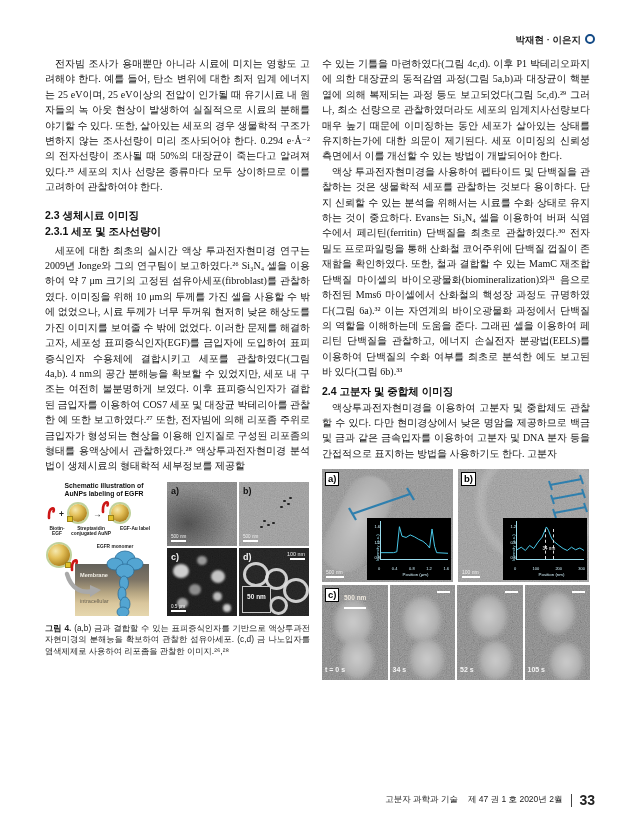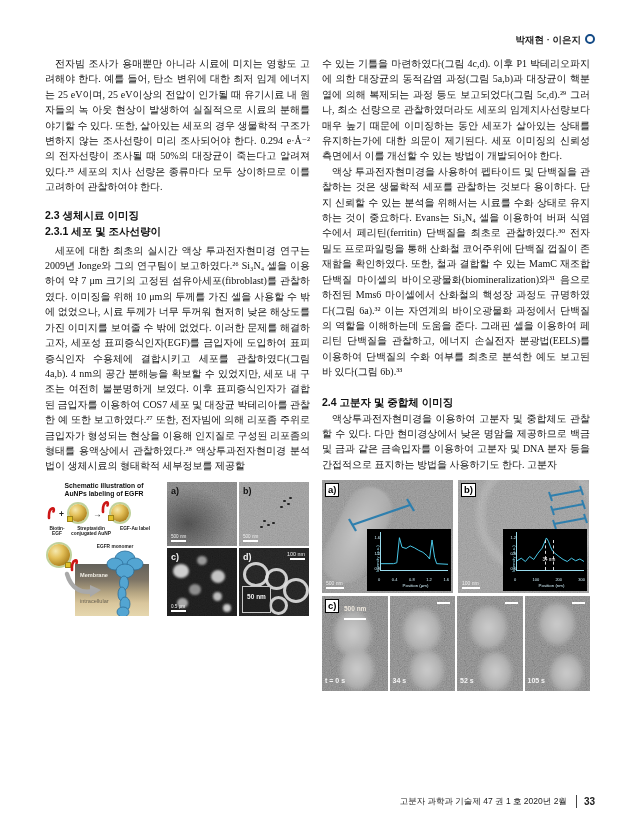--- a/index.html
+++ b/index.html
@@ -85,23 +85,23 @@
          background:radial-gradient(ellipse at 50% 50%,#cdcdcd 0%,#b2b2b2 55%,rgba(140,140,140,0) 100%);}
   .tlab{position:absolute;left:3px;bottom:3px;color:#f5f5f5;z-index:5;
         font-family:"Liberation Sans","DejaVu Sans",sans-serif;font-weight:bold;font-size:7px;}
   .tsbar{position:absolute;right:5px;top:6px;width:13px;height:2px;background:#fff;z-index:5;}
   .c-scale{position:absolute;left:22px;top:5px;color:#efe9df;z-index:5;
            font-family:"Liberation Sans","DejaVu Sans",sans-serif;font-weight:bold;font-size:6.5px;
            border-bottom:2px solid #fff;padding-bottom:1px;}
   
   .ftr{position:absolute;right:27px;bottom:22px;display:flex;align-items:center;
        font-family:"Liberation Sans","DejaVu Sans",sans-serif;font-size:8.5px;color:#222;}
-  .ftr .jname{text-align:right;}
+  .ftr .jname{margin-right:10px;text-align:right;}
   .fdiv{width:1px;height:13px;background:#444;margin:0 7px 0 9px;}
-  .pgnum{font-weight:bold;font-size:10px;}
+  .pgnum{font-weight:bold;font-size:14px;}
 </style>
 </head>
 <body>
 
 <svg width="0" height="0" style="position:absolute" aria-hidden="true">
   <defs>
     <filter id="noiseF" x="0" y="0" width="100%" height="100%">
       <feTurbulence type="fractalNoise" baseFrequency="0.85" numOctaves="2" seed="11" stitchTiles="stitch"></feTurbulence>
       <feColorMatrix type="matrix" values="0.33 0.33 0.33 0 0  0.33 0.33 0.33 0 0  0.33 0.33 0.33 0 0  0 0 0 0 1"></feColorMatrix>
     </filter>
@@ -227,27 +227,31 @@
               <div class="ring-lipo" style="left:30px;top:48px;width:13px;height:13px"></div>
             </div>
             <span class="plabel light">d)</span>
             <div class="scale" style="right:4px;top:4px;text-align:right;font-size:5.4px"><span>100 nm</span><div class="sbar" style="margin-left:auto"></div></div>
             <div class="insetbox">
                 <span>50 nm</span>
               </div>
           </div>
         </div>
       </div>
+      <div class="cap">
+        <b>그림 4.</b>
+        <span>(a,b) 금과 결합할 수 있는 표피증식인자를 기반으로 액상투과전자현미경의 분해능을 확보하여 관찰한 섬유아세포. (c,d) 금 나노입자를 염색제제로 사용하여 리포좀을 관찰한 이미지.²⁶,²⁸</span>
+      </div>
     </div>
   </div>
 
   <div class="col col-r">
     <p>수 있는 기틀을 마련하였다(그림 4c,d). 이후 P1 박테리오파지에 의한 대장균의 동적감염 과정(그림 5a,b)과 대장균이 핵분열에 의해 복제되는 과정 등도 보고되었다(그림 5c,d).²⁹ 그러나, 최소 선량으로 관찰하였더라도 세포의 임계치사선량보다 매우 높기 때문에 이미징하는 동안 세포가 살아있는 상태를 유지하는가에 대한 의문이 제기된다. 세포 이미징의 신뢰성 측면에서 이를 개선할 수 있는 방법이 개발되어야 한다.</p>
     <p class="ind">액상 투과전자현미경을 사용하여 펩타이드 및 단백질을 관찰하는 것은 생물학적 세포를 관찰하는 것보다 용이하다. 단지 신뢰할 수 있는 분석을 위해서는 시료를 수화 상태로 유지하는 것이 중요하다. Evans는 Si₃N₄ 셀을 이용하여 버퍼 식염수에서 페리틴(ferritin) 단백질을 최초로 관찰하였다.³⁰ 전자 밀도 프로파일링을 통해 산화철 코어주위에 단백질 껍질이 존재함을 확인하였다. 또한, 철과 결합할 수 있는 MamC 재조합 단백질 마이셀의 바이오광물화(biomineralization)와³¹ 음으로 하전된 Mms6 마이셀에서 산화철의 핵성장 과정도 규명하였다(그림 6a).³² 이는 자연계의 바이오광물화 과정에서 단백질의 역할을 이해하는데 도움을 준다. 그래핀 셀을 이용하여 페리틴 단백질을 관찰하고, 에너지 손실전자 분광법(EELS)를 이용하여 단백질의 수화 여부를 최초로 분석한 예도 보고된 바 있다(그림 6b).³³</p>
-    <div class="h3" style="margin-top:15px">2.4 고분자 및 중합체 이미징</div>
+    <div class="h3" style="margin-top:4px">2.4 고분자 및 중합체 이미징</div>
     <p class="ind">액상투과전자현미경을 이용하여 고분자 및 중합체도 관찰할 수 있다. 다만 현미경상에서 낮은 명암을 제공하므로 백금 및 금과 같은 금속입자를 이용하여 고분자 및 DNA 분자 등을 간접적으로 표지하는 방법을 사용하기도 한다. 고분자</p>
 
     <div class="fig">
       <div class="f5ab">
 
         <div class="tem f5p" style="background:#8f8f8f">
           <svg class="noise" preserveAspectRatio="none">
               <rect width="100%" height="100%" filter="url(#noiseF)" opacity="0.3"></rect>
             </svg>
           <div class="bact"></div>

